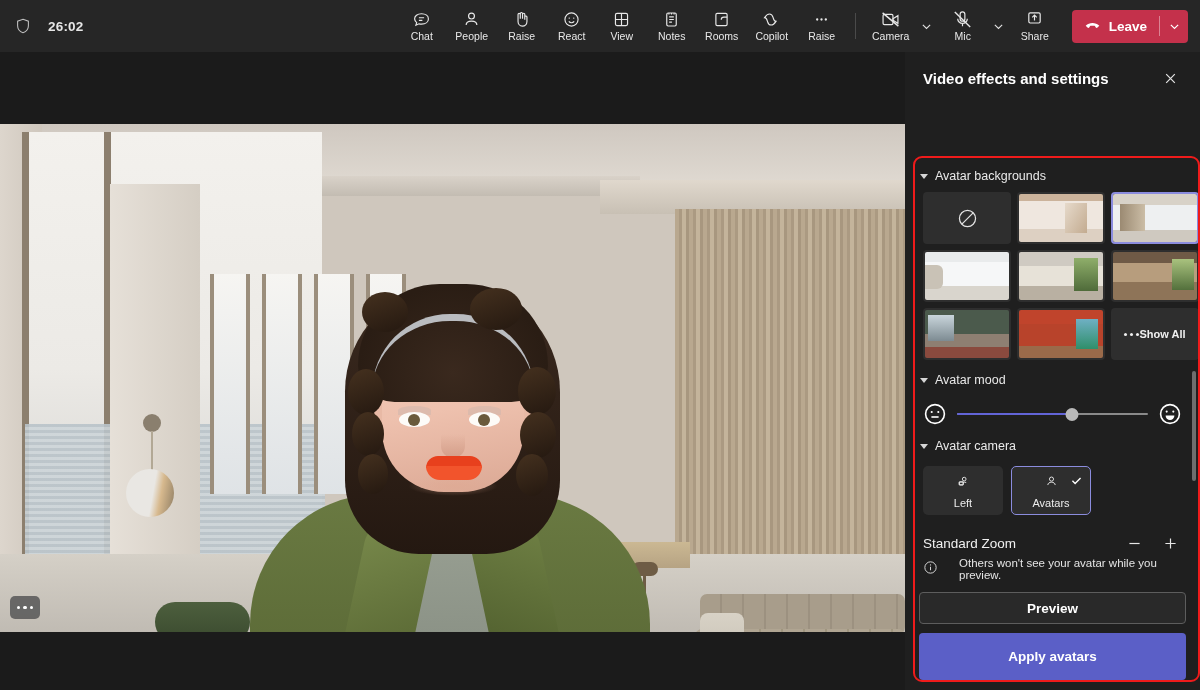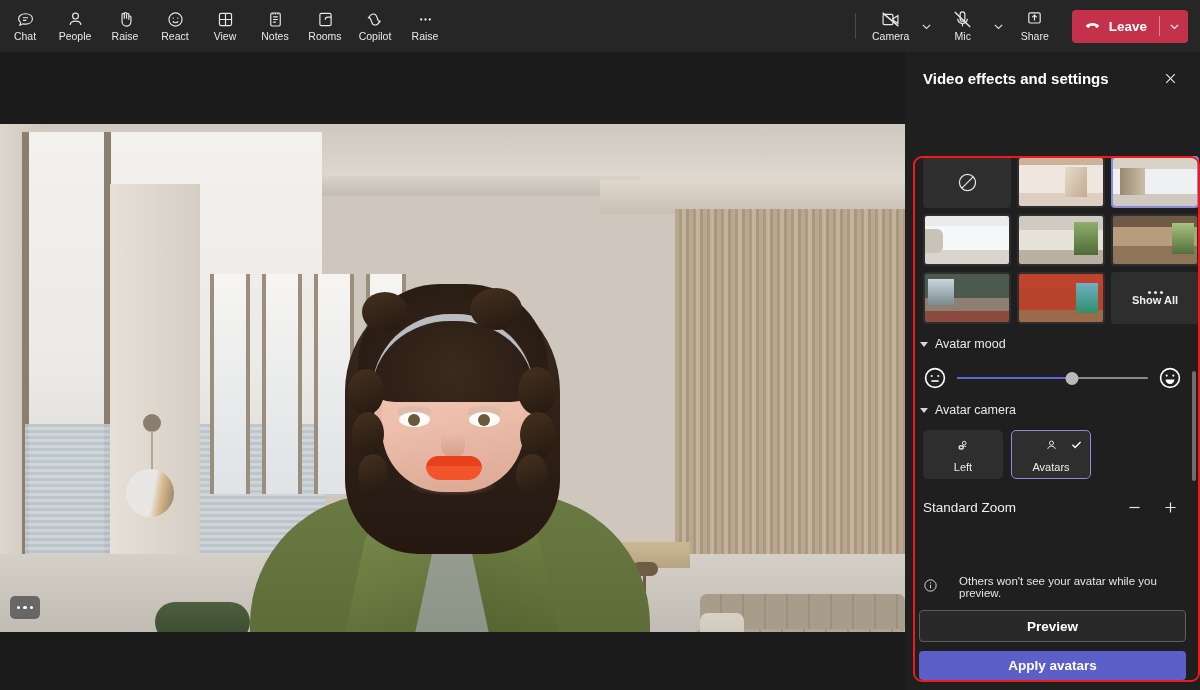--- a/index.html
+++ b/index.html
@@ -267,21 +267,21 @@
     border: 2px solid transparent; cursor: pointer; position: relative;
     background: #2e2e2e;
   }
   .thumb.sel { border-color: #8b8cde; }
   .thumb .inner { position: absolute; inset: 0; }
 
   .none-ic { position: absolute; inset: 0; display: flex; align-items: center; justify-content: center; }
   .none-ic svg { stroke: #e2e2e2; stroke-width: 1.3; fill: none; }
 
   .showall {
-    display: flex; flex-direction: column; align-items: center; justify-content: center; 
+    display: flex; flex-direction: row; align-items: center; justify-content: center; 
     background: #2e2e2e; color: #f0f0f0; font-size: 11px; font-weight: 600;
   }
   .showall .dots { display: flex; gap: 3px; }
   .showall .dots i { width: 3px; height: 3px; border-radius: 50%; background: #f0f0f0; display: block; }
 
   
   .bg1 { background: linear-gradient(180deg,#cbb39b 0 14%, #efe7df 14% 72%, #ddd0c2 72% 100%); }
   .bg1::after { content:""; position:absolute; left:55%; top:18%; width:26%; height:64%; background:linear-gradient(120deg,#e6dacb,#c3ab90); }
   .bg2 { background: linear-gradient(180deg,#d8d2c8 0 22%, #eef0f1 22% 74%, #cfc9c0 74% 100%); }
   .bg2::after { content:""; position:absolute; left:8%; top:20%; width:30%; height:58%; background:linear-gradient(90deg,#9b8a72,#cbbda6); }
@@ -338,31 +338,39 @@
   .note { display: flex; align-items: center; gap: 9px; padding: 0 0 11px 4px; }
   .note-txt { color: #e4e4e4; font-size: 11.5px; margin-left: 12px; }
   .note svg { stroke: #d5d5d5; fill: none; stroke-width: 1.2; }
   .btn-sec {
     height: 32px; border: 1px solid #5d5d5d; border-radius: 4px;
     background: #292929; color: #fff; font-size: 13.5px; font-weight: 700;
     display: flex; align-items: center; justify-content: center; cursor: pointer;
     margin-bottom: 9px;
   }
   .btn-pri {
-    height: 29px; border-radius: 4px; background: #5b5fc7;
+    height: 47px; border-radius: 4px; background: #5b5fc7;
     color: #fff; font-size: 13.5px; font-weight: 700;
     display: flex; align-items: center; justify-content: center; cursor: pointer;
   }
 </style>
 </head>
 <body>
 
 <div class="app">
 
   <div class="topbar">
+    <div class="tb-left">
+      <span class="shield">
+        <svg viewBox="0 0 20 20" width="18" height="18">
+            <path d="M10 2.5 16 4.7v5.1c0 4-2.6 6.6-6 7.7-3.4-1.1-6-3.7-6-7.7V4.7z" fill="none" stroke="#d9d9d9" stroke-width="1.2"></path>
+          </svg>
+      </span>
+      <span class="timer">26:02</span>
+    </div>
 
     <div class="tb-center">
       <div class="tbtn">
         <span class="ic">
           <svg viewBox="0 0 22 22" width="19" height="19">
               <path d="M3 10.3c0-3.4 3.1-6 8-6s8 2.6 8 6-3.1 6-8 6c-1 0-2-.1-2.9-.3L4.5 17.6l.9-3A5.9 5.9 0 0 1 3 10.3z"></path>
               <path d="M8 9h6M8 12h4"></path>
             </svg>
         </span>
         <span class="lb">Chat</span>
@@ -580,20 +588,24 @@
         <svg viewBox="0 0 16 16" width="15" height="15">
             <path d="M3.4 3.4 12.6 12.6M12.6 3.4 3.4 12.6"></path>
           </svg>
       </span>
     </div>
 
 
     <div class="p-body">
       <div class="scrollpane">
 
+        <div class="sec-head">
+          <span class="tri"></span>
+          <span>Avatar backgrounds</span>
+        </div>
 
         <div class="bg-grid">
           <div class="thumb">
             <span class="none-ic">
               <svg viewBox="0 0 24 24" width="23" height="23">
                   <circle cx="12" cy="12" r="8.4"></circle>
                   <path d="M6.1 17.9 17.9 6.1"></path>
                 </svg>
             </span>
           </div>

